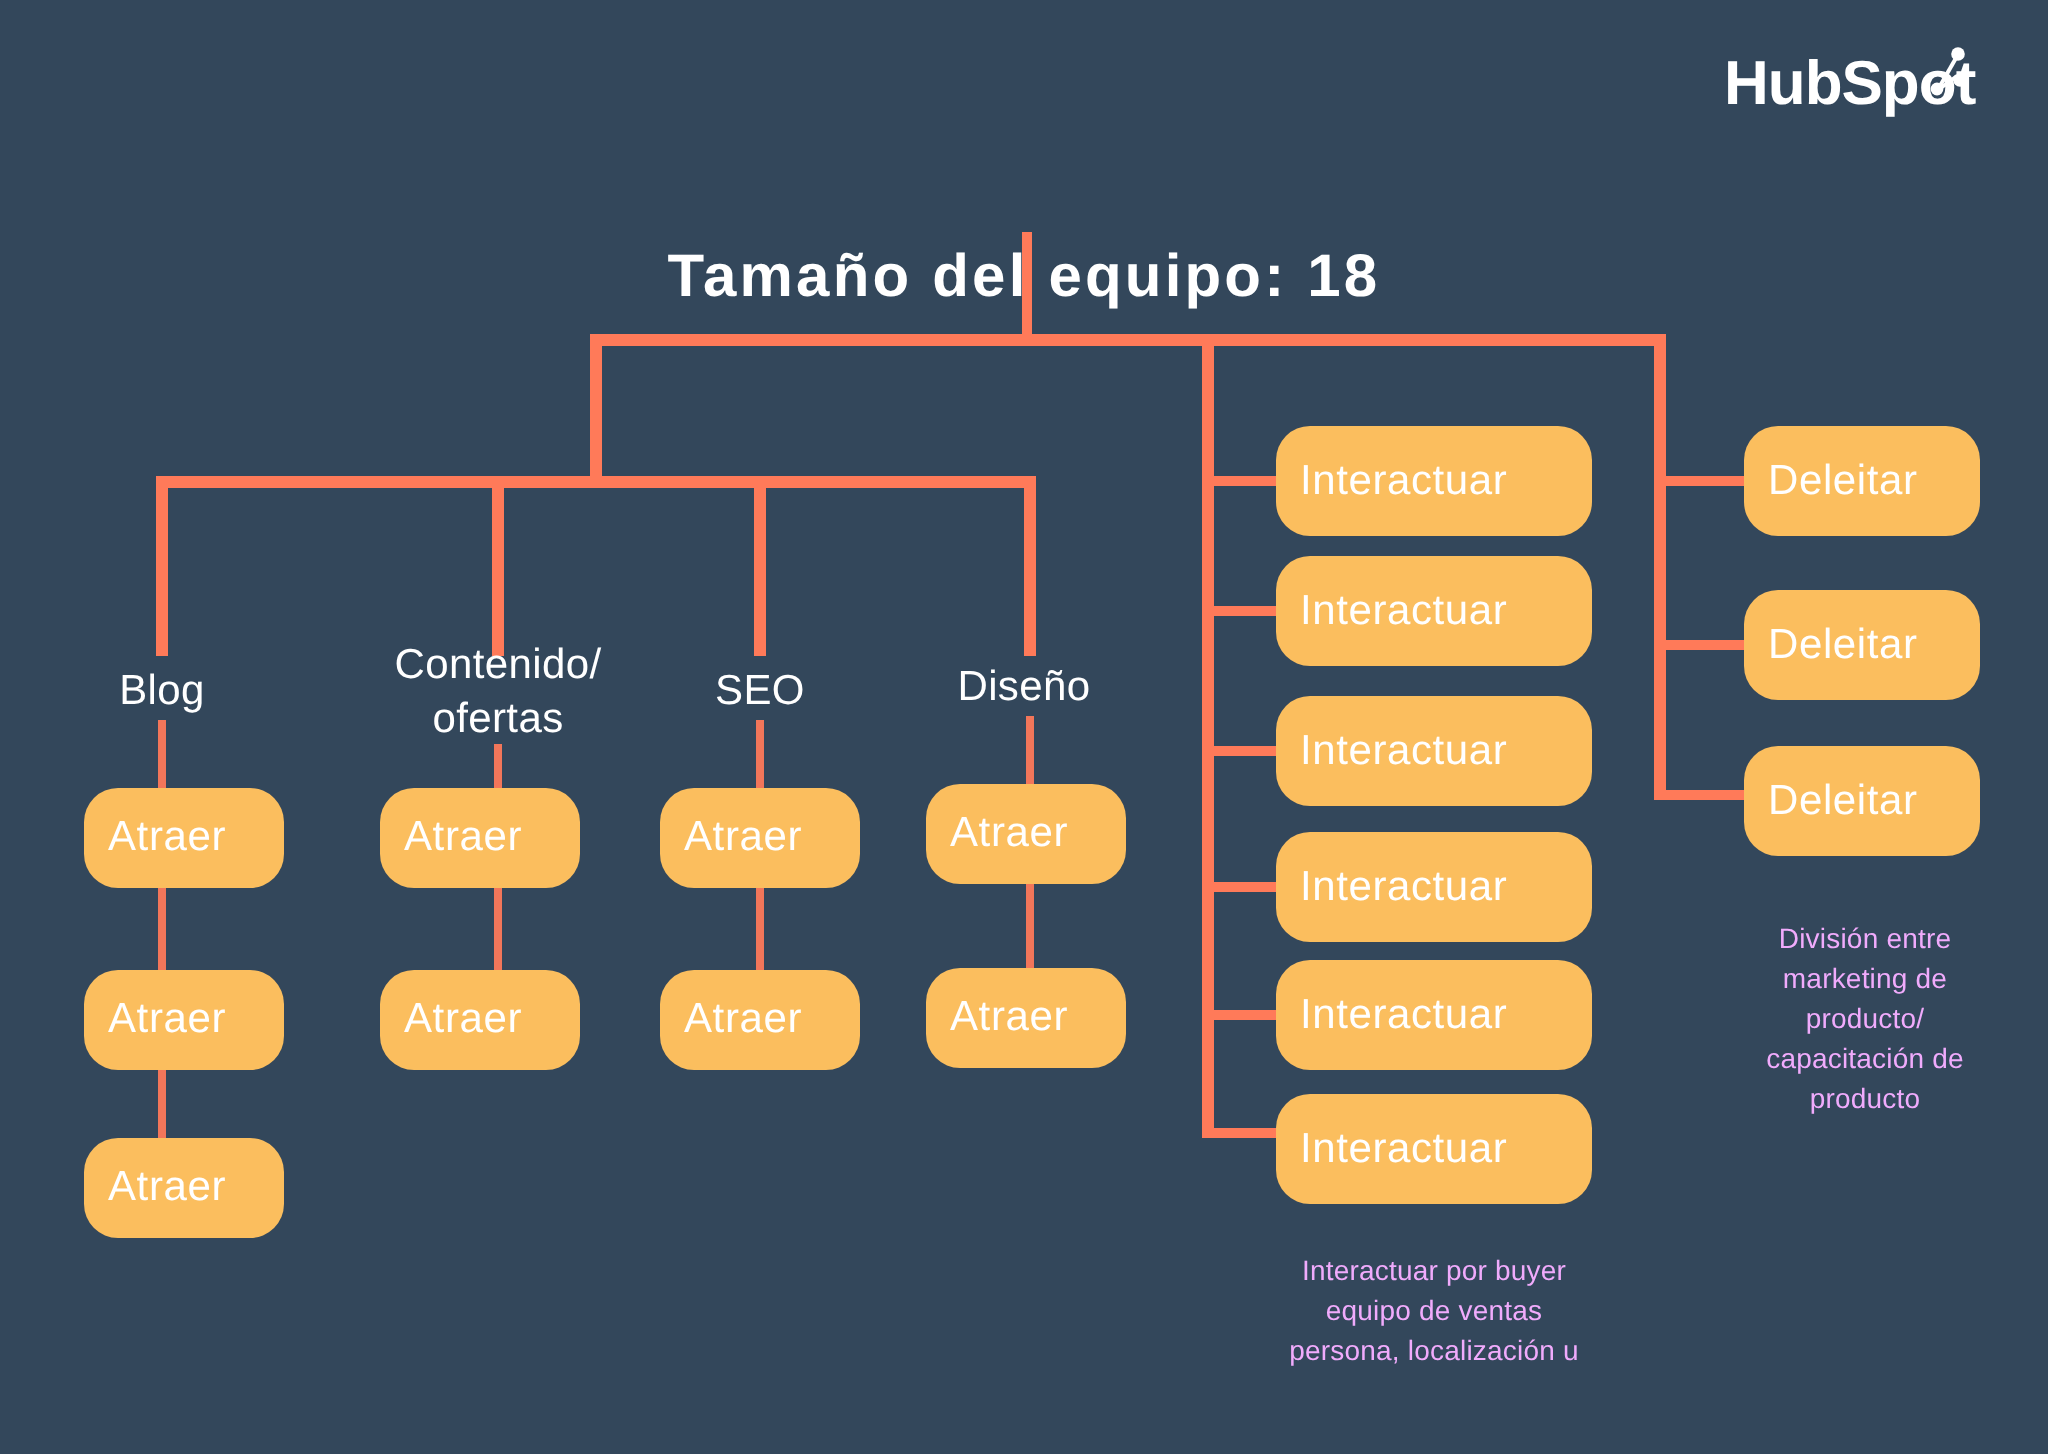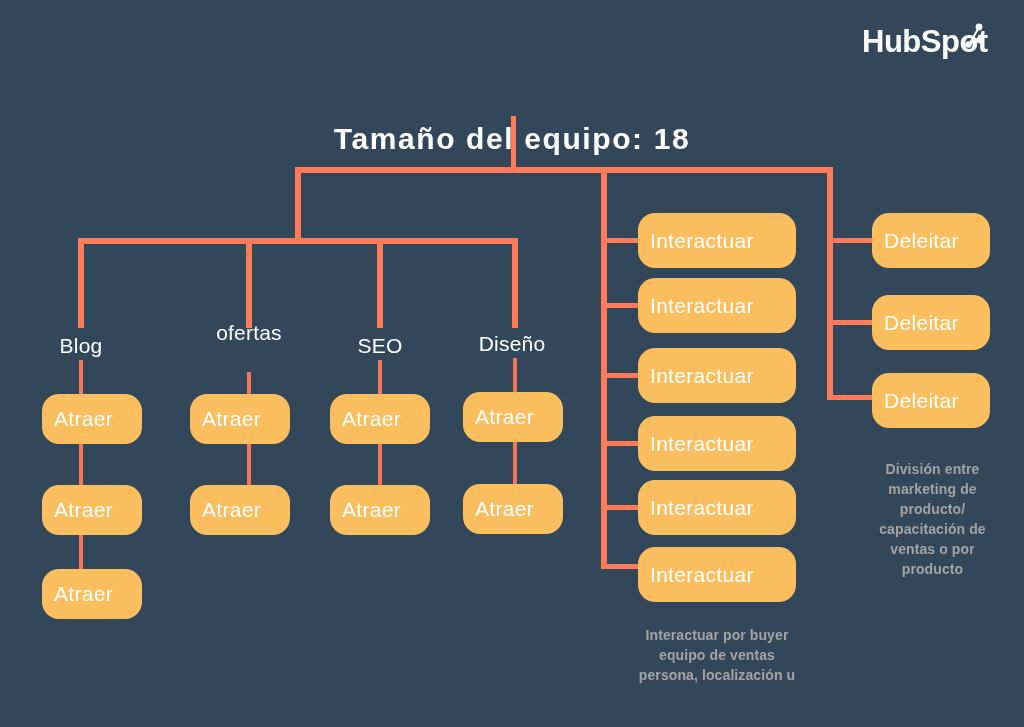--- a/index.html
+++ b/index.html
@@ -90,23 +90,23 @@
     color: #FFFFFF;
     font-size: 21px;
     text-align: center;
     line-height: 27px;
     letter-spacing: 0.2px;
   }
 
   
   .caption {
     position: absolute;
-    color: #a3a3a3;
+    color: #f0abfc;
     font-size: 14px;
-    font-weight: bold;
+    font-weight: normal;
     text-align: center;
     line-height: 20px;
     letter-spacing: 0.1px;
   }
 </style>
 </head>
 <body>
 
 <div id="canvas">
 
@@ -137,20 +137,21 @@
 
   <div class="ln" style="left:78px; top:238px; width:6px; height:90px;"></div>
   <div class="ln" style="left:246px; top:238px; width:6px; height:90px;"></div>
   <div class="ln" style="left:377px; top:238px; width:6px; height:90px;"></div>
   <div class="ln" style="left:512px; top:238px; width:6px; height:90px;"></div>
 
   <div class="col-label" style="left:11px; top:332px; width:140px;">
     <div>Blog</div>
   </div>
   <div class="col-label" style="left:179px; top:319px; width:140px;">
+    <div>Contenido/</div>
     <div>ofertas</div>
   </div>
   <div class="col-label" style="left:310px; top:332px; width:140px;">
     <div>SEO</div>
   </div>
   <div class="col-label" style="left:442px; top:330px; width:140px;">
     <div>Diseño</div>
   </div>
 
   <div class="ln-thin" style="left:79px; top:360px; width:4px; height:34px;"></div>
@@ -242,17 +243,16 @@
     <div>Interactuar por buyer</div>
     <div>equipo de ventas</div>
     <div>persona, localización u</div>
   </div>
 
   <div class="caption" style="left:855px; top:459px; width:155px;">
     <div>División entre</div>
     <div>marketing de</div>
     <div>producto/</div>
     <div>capacitación de</div>
-    <div>ventas o por</div>
     <div>producto</div>
   </div>
 
 </div>
 
 </body></html>

